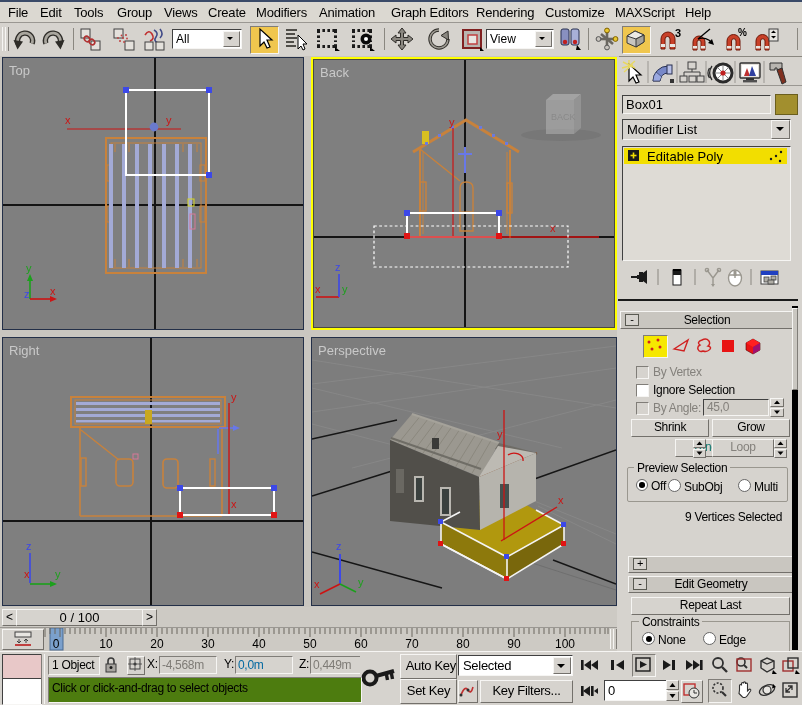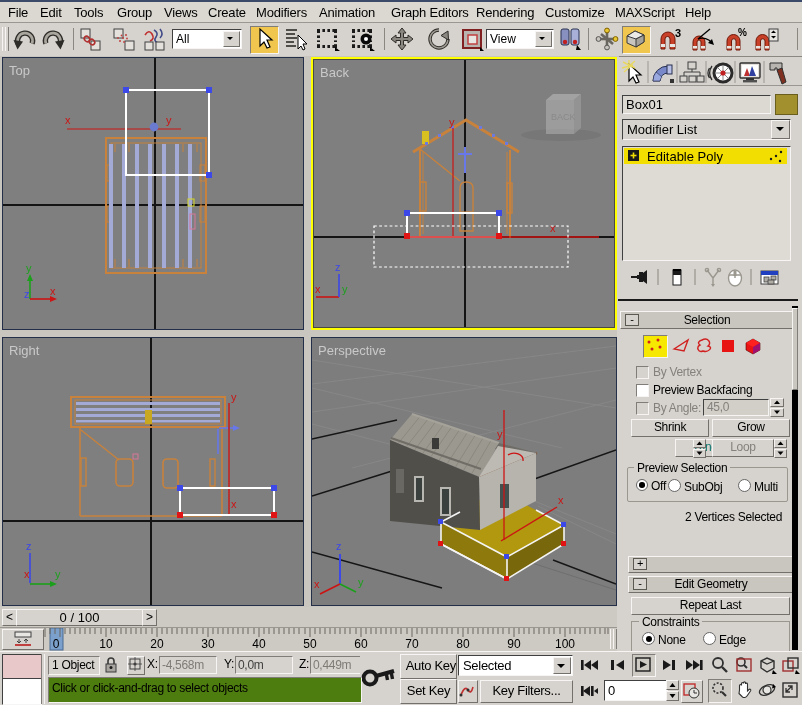--- a/index.html
+++ b/index.html
@@ -679,21 +679,21 @@
   <g transform="translate(72,0)">
           <polygon points="2,6 9,2 16,6 16,13 9,17 2,13" fill="#e81414" stroke="#500" stroke-width="0.6"></polygon>
           <polygon points="2,6 9,2 16,6 9,10" fill="#ff2020"></polygon>
           <polygon points="9,10 16,6 16,13 9,17" fill="#a01070"></polygon>
         </g>
  </svg>
 
  <div class="abs sunk" style="left:19px;top:309px;width:11px;height:11px;background:#d6d3ce;"></div>
  <span class="abs" style="left:36px;top:308px;color:#84817c;">By Vertex</span>
  <div class="abs sunk" style="left:19px;top:327px;width:11px;height:11px;background:#fff;"></div>
- <span class="abs" style="left:36px;top:326px;">Preview Backfacing</span>
+ <span class="abs" style="left:36px;top:326px;">Ignore Selection</span>
  <div class="abs sunk" style="left:19px;top:345px;width:11px;height:11px;background:#d6d3ce;"></div>
  <span class="abs" style="left:36px;top:344px;color:#84817c;">By Angle:</span>
  <div class="abs sunk2" style="left:86px;top:342px;width:64px;height:15px;background:#d2cfc9;">
         <span class="abs" style="left:3px;top:0px;color:#84817c;font-size:12px;">45,0</span>
       </div>
  <div class="abs" style="left:153px;top:341px;width:14px;height:17px;">
   <div class="btn" style="width:12px;height:7px;">
           <svg width="12" height="7">
             <path d="M6,1.5 L3,5 L9,5 Z" fill="#000"></path>
           </svg>
@@ -733,21 +733,21 @@
             <path d="M5.5,5 L2.5,1.5 L8.5,1.5 Z" fill="#000"></path>
           </svg>
         </div>
  </div>
 
  <div class="abs" style="left:10px;top:410px;width:159px;height:33px;border:1px solid #9a978f;border-radius:2px;"></div>
  <span class="abs" style="left:17px;top:404px;background:#d6d3ce;padding:0 3px;">Preview Selection</span>
  <span class="abs" style="left:19px;top:421px;"><span style="display:inline-block;width:10px;height:10px;border-radius:50%;background:#fff;border:1px solid #666;position:relative;top:1px;"><span style="position:absolute;left:2.2px;top:2.2px;width:5.6px;height:5.6px;border-radius:50%;background:#000;"></span></span>&nbsp;Off</span>
  <span class="abs" style="left:51px;top:421px;"><span style="display:inline-block;width:11px;height:11px;border-radius:50%;background:#fff;border:1px solid #666;position:relative;top:1px;"></span>&nbsp;SubObj</span>
  <span class="abs" style="left:121px;top:421px;"><span style="display:inline-block;width:11px;height:11px;border-radius:50%;background:#fff;border:1px solid #666;position:relative;top:1px;"></span>&nbsp;Multi</span>
- <span class="abs" style="left:68px;top:453px;font-size:12px;">2 Vertices Selected</span>
+ <span class="abs" style="left:68px;top:453px;font-size:12px;">9 Vertices Selected</span>
 
  <div class="abs btn" style="left:11px;top:499px;width:166px;height:15px;background:#c9c6c0;">
   <div class="abs" style="left:4px;top:1px;width:12px;height:10px;border:1px solid #5a5a52;background:#d6d3ce;font-size:11px;line-height:9px;text-align:center;">+</div>
  </div>
  <div class="abs btn" style="left:11px;top:519px;width:166px;height:15px;background:#c9c6c0;">
   <div class="abs" style="left:4px;top:1px;width:12px;height:10px;border:1px solid #5a5a52;background:#d6d3ce;font-size:11px;line-height:8px;text-align:center;">-</div>
   <div class="abs" style="left:0;top:0px;width:164px;text-align:center;">Edit Geometry</div>
  </div>
  <div class="abs btn" style="left:14px;top:540px;width:157px;height:16px;text-align:center;">Repeat Last</div>
  <div class="abs" style="left:14px;top:564px;width:157px;height:29px;border:1px solid #9a978f;border-top:1px solid #9a978f;border-bottom:none;"></div>
@@ -929,21 +929,21 @@
           <circle cx="7" cy="7" r="1.6" fill="#404040"></circle>
           <path d="M7,0 L7,14 M0,7 L14,7" stroke="#404040" stroke-width="0.8"></path>
         </svg>
  </div>
  <span class="abs" style="left:147px;top:5px;font-size:12px;">X:</span>
  <div class="abs sunk" style="left:159px;top:4px;width:56px;height:16px;background:#d6d3ce;">
         <span class="abs" style="left:2px;top:1px;font-size:12px;color:#7e7b76;">-4,568m</span>
       </div>
  <span class="abs" style="left:224px;top:5px;font-size:12px;">Y:</span>
  <div class="abs sunk" style="left:235px;top:4px;width:56px;height:16px;background:#d6d3ce;">
-        <span class="abs" style="left:2px;top:1px;font-size:12px;color:#404040;">0,0m</span>
+        <span class="abs" style="left:2px;top:1px;font-size:12px;color:#0369a1;">0,0m</span>
       </div>
  <span class="abs" style="left:299px;top:5px;font-size:12px;">Z:</span>
  <div class="abs sunk" style="left:310px;top:4px;width:50px;height:16px;background:#d6d3ce;">
         <span class="abs" style="left:2px;top:1px;font-size:12px;color:#7e7b76;">0,449m</span>
       </div>
 
  <div class="abs" style="left:360px;top:1px;width:36px;height:50px;background:#d6d3ce;">
   <svg width="36" height="50" viewBox="0 0 36 50">
           <g transform="translate(2,12)">
             <circle cx="8" cy="13" r="6.5" fill="none" stroke="#1a1a1a" stroke-width="4"></circle>

